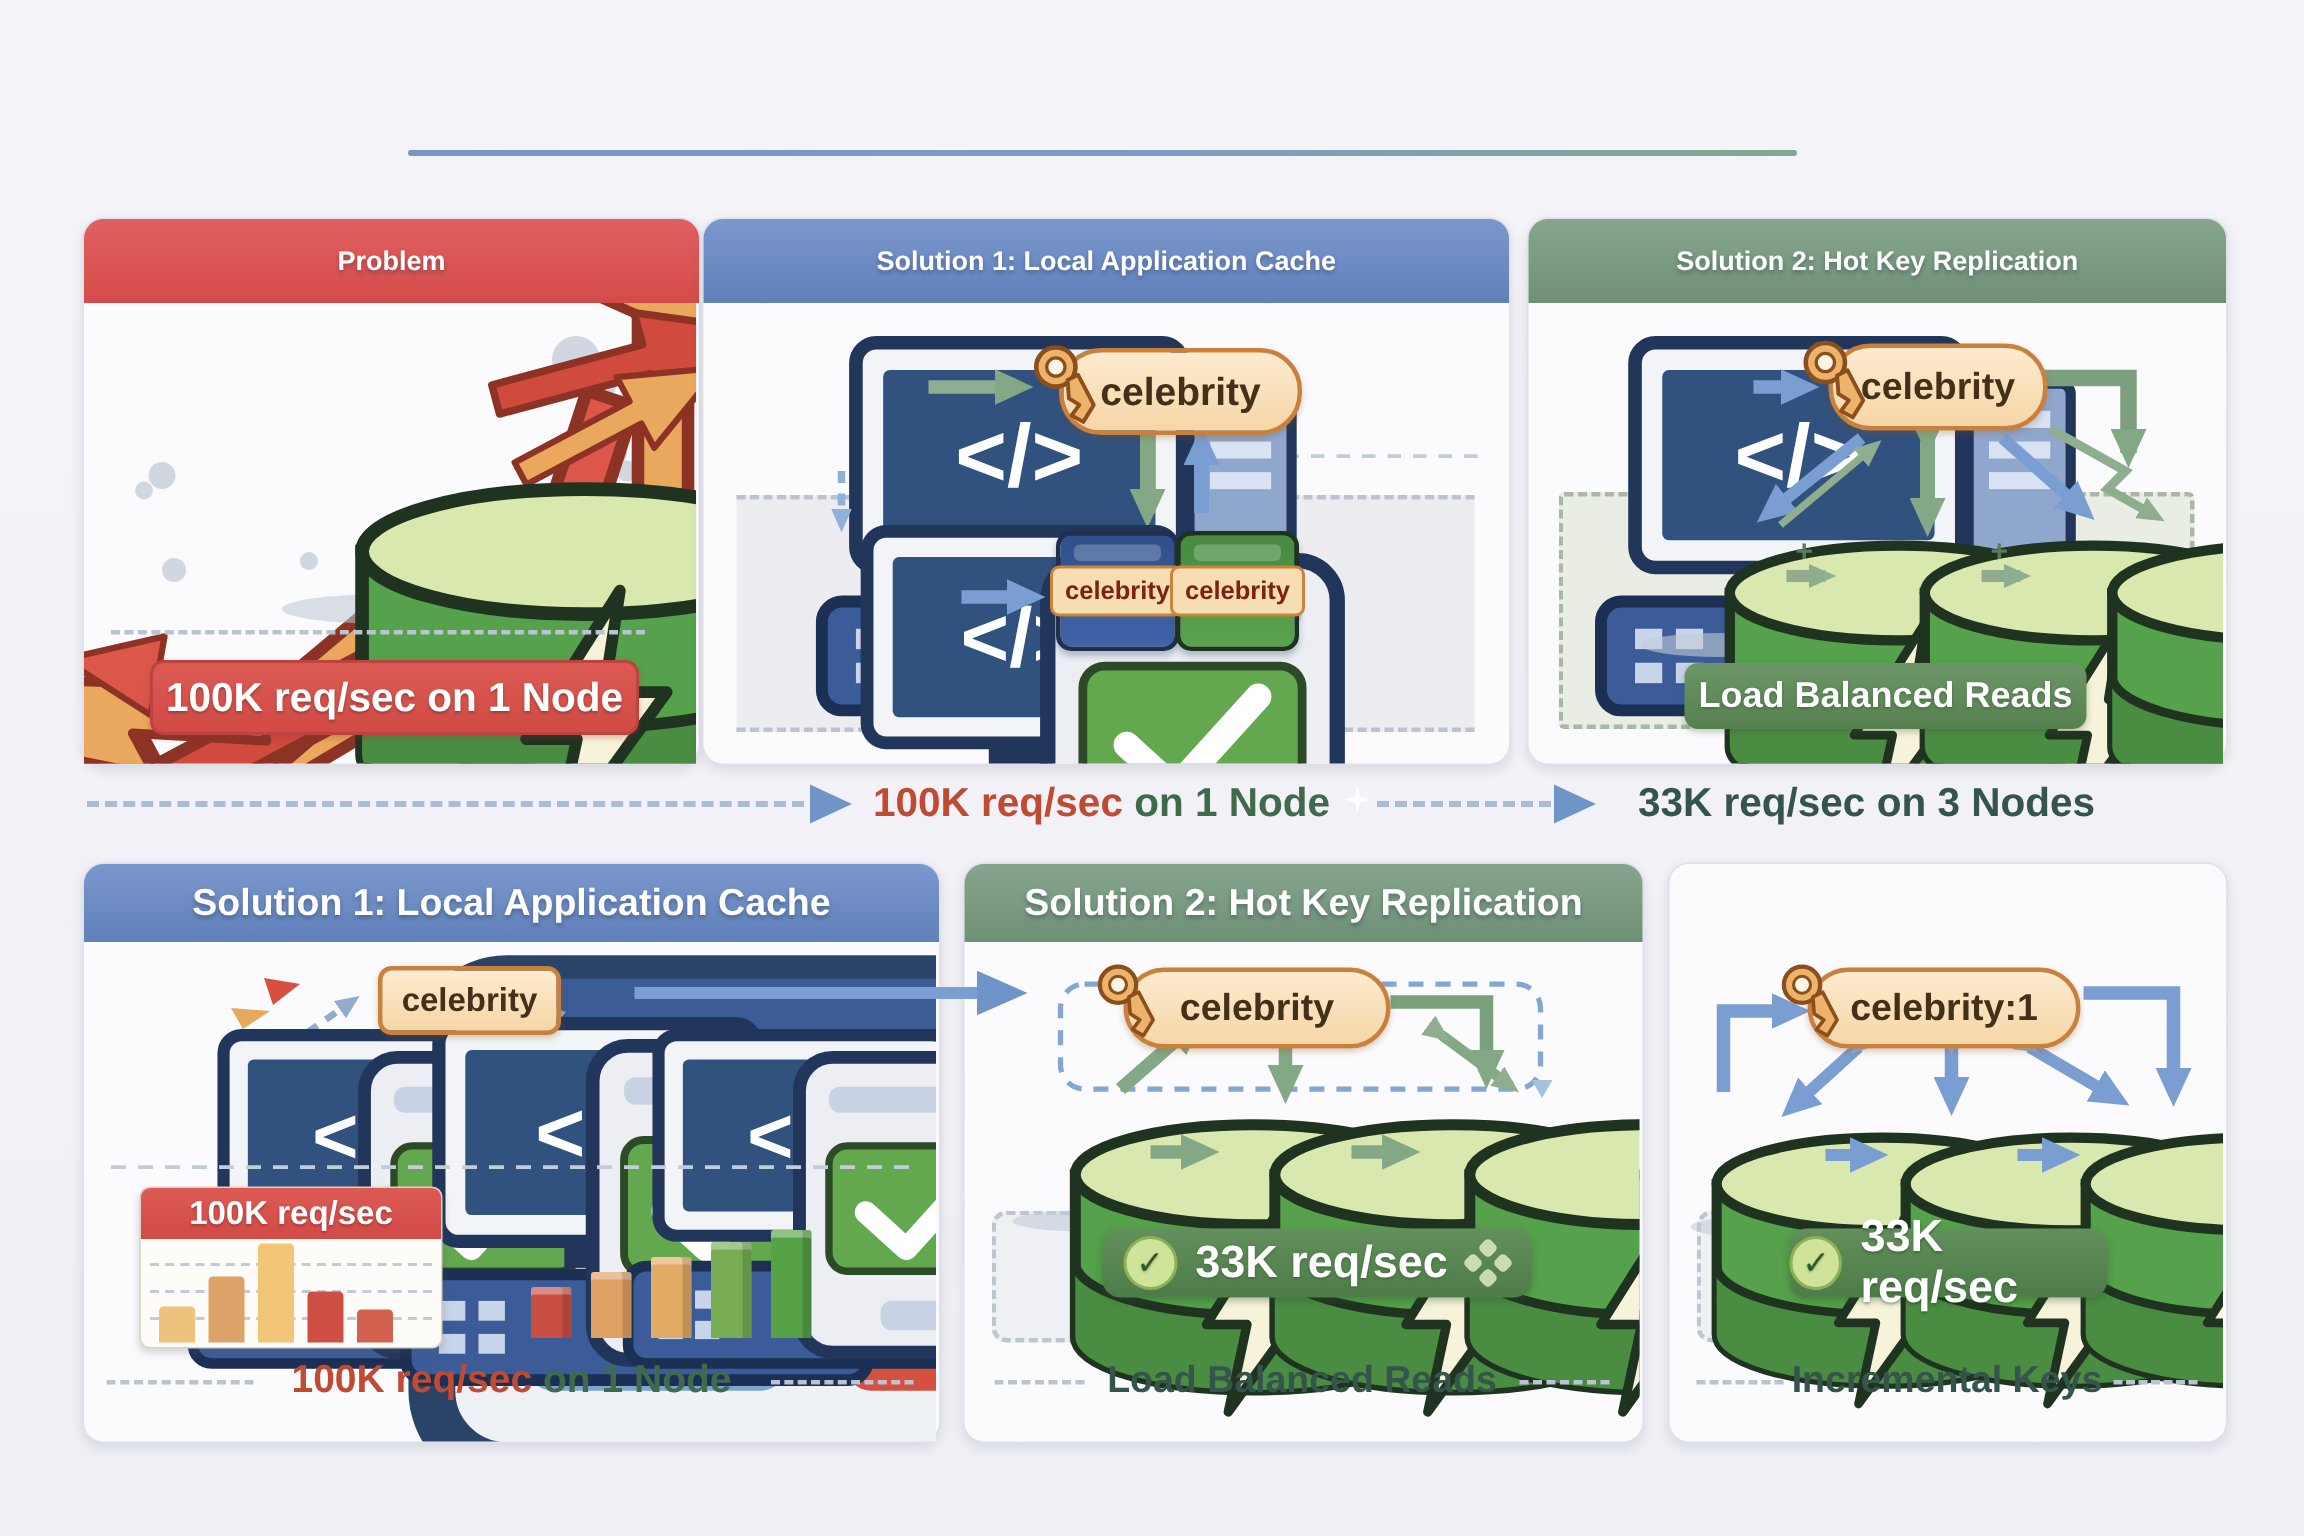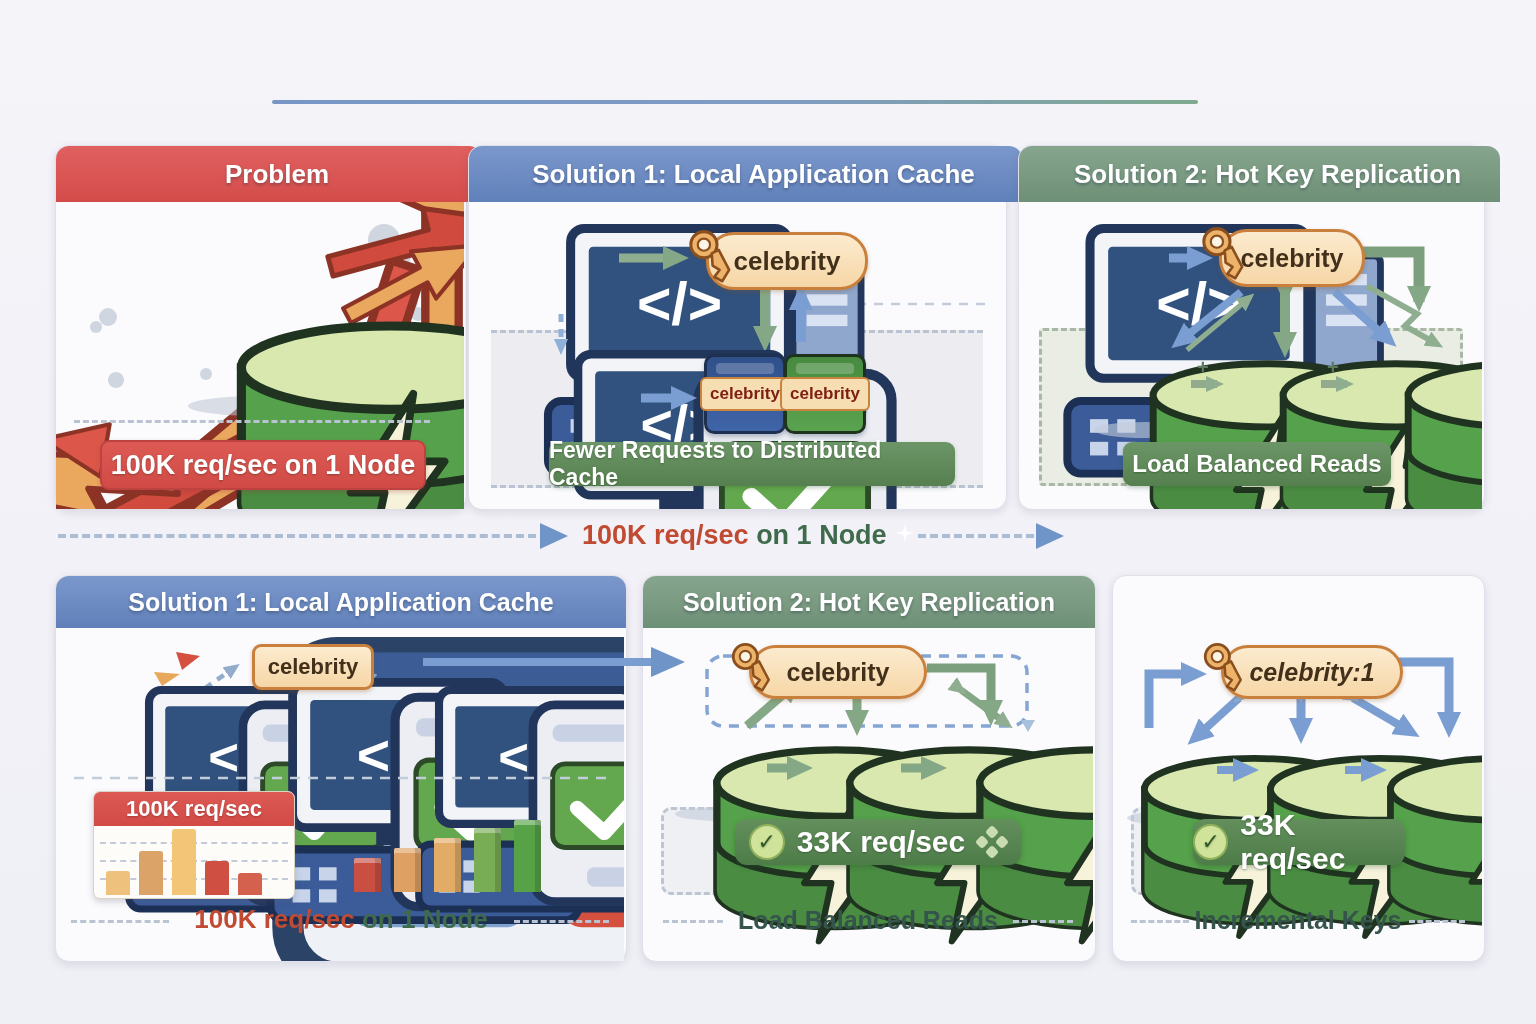--- a/index.html
+++ b/index.html
@@ -5,21 +5,21 @@
   html,body{margin:0;padding:0;}
   body{font-family:"Liberation Sans","DejaVu Sans",sans-serif;background:#e9e8ef;}
   #stage{position:relative;width:1536px;height:1024px;background:linear-gradient(180deg,#f5f4f9 0%,#f2f1f7 60%,#eef0f5 100%);overflow:hidden;}
   .abs{position:absolute;}
   
   .page-title{position:absolute;left:0;top:44px;width:100%;text-align:center;font-size:37px;font-weight:bold;color:#2c4a6e;letter-spacing:.5px;}
   .title-rule{position:absolute;left:272px;top:100px;width:926px;height:4px;background:linear-gradient(90deg,#7796c6,#7f9cc4 55%,#7fa98f);border-radius:2px;}
   
   .card{position:absolute;background:#fbfafd;border:1px solid #e1dfe9;border-radius:14px;box-shadow:0 3px 8px rgba(70,70,110,.14);}
   .hdr{position:absolute;left:0;top:0;width:100%;display:flex;align-items:center;justify-content:center;color:#fff;font-weight:bold;border-radius:13px 13px 0 0;text-shadow:0 2px 3px rgba(30,40,60,.35);}
-  .hdr-top{height:56px;font-size:26px;padding-left:16px;}
+  .hdr-top{height:56px;font-size:18px;}
   .hdr-bot{height:52px;font-size:25px;}
   .hdr-red{background:linear-gradient(180deg,#e06060,#d44c4a);}
   .hdr-blue{background:linear-gradient(180deg,#7b98cc,#6080ba);}
   .hdr-green{background:linear-gradient(180deg,#87a58e,#6e9076);}
   .pbody{position:absolute;left:0;right:0;bottom:0;}
   .pbody svg.layer{position:absolute;left:0;top:0;}
   
   .pill{position:absolute;background:linear-gradient(180deg,#fcebcf,#f6d6a6);border:3px solid #c9803d;border-radius:28px;display:flex;align-items:center;justify-content:center;font-weight:bold;color:#42301a;box-shadow:0 2px 4px rgba(130,85,30,.3);}
   .pill .keyicon{position:absolute;left:-26px;top:-8px;}
   .pill-rect{border-radius:9px;}
@@ -205,21 +205,20 @@
             <use href="#sym-key"></use>
           </svg>
         <span>celebrity</span>
       </div>
       <div class="cachebox cb-blue" style="left:235px;top:152px;width:76px;height:74px;">
           <span class="lbl">celebrity</span>
         </div>
       <div class="cachebox cb-green" style="left:315px;top:152px;width:76px;height:74px;">
           <span class="lbl">celebrity</span>
         </div>
-      <div class="badge badge-green" style="left:80px;top:240px;width:406px;height:44px;font-size:23px;">Fewer Requests to Distributed Cache</div>
     </div>
   </section>
 
   <section class="card" style="left:1018px;top:145px;width:465px;height:363px;">
     <header class="hdr hdr-top hdr-green">
         <span>Solution 2: Hot Key Replication</span>
       </header>
     <div class="pbody" style="top:56px;height:307px;">
       <div class="region-g" style="left:20px;top:126px;width:418px;height:152px;"></div>
       <svg class="layer" width="463" height="307" viewBox="0 0 463 307">
@@ -253,20 +252,21 @@
   </section>
 
   <div class="dash-div" style="left:58px;top:534px;width:478px;"></div>
   <div class="tri" style="left:540px;top:523px;"></div>
   <div class="divider-text" style="left:582px;top:520px;">
     <span style="color:#c14b32;">100K req/sec</span><span style="color:#3f6b4c;"> on 1 Node</span>
   </div>
   <div class="sparkle" style="left:896px;top:524px;"></div>
   <div class="dash-div" style="left:918px;top:534px;width:116px;"></div>
   <div class="tri" style="left:1036px;top:523px;"></div>
+  <div class="divider-text" style="left:1092px;top:520px;color:#35544b;">33K req/sec on 3 Nodes</div>
 
   <svg class="abs" style="left:415px;top:642px;z-index:5;" width="300" height="40" viewBox="0 0 300 40">
     <path d="M8 20 H256" stroke="#7b9ed2" stroke-width="8" marker-end="url(#mkBb)"></path>
   </svg>
 
   <section class="card" style="left:55px;top:575px;width:570px;height:385px;">
     <header class="hdr hdr-bot hdr-blue">
         <span>Solution 1: Local Application Cache</span>
       </header>
     <div class="pbody" style="top:52px;height:333px;">
@@ -380,21 +380,21 @@
         <path d="M276 34 H336 V100" fill="none" stroke="#7b9ed2" stroke-width="9" marker-end="url(#mkB)"></path>
         <ellipse cx="60" cy="190" rx="46" ry="7" fill="#c3cbd8" opacity=".6"></ellipse>
         <ellipse cx="186" cy="190" rx="46" ry="7" fill="#c3cbd8" opacity=".6"></ellipse>
         <ellipse cx="306" cy="190" rx="46" ry="7" fill="#c3cbd8" opacity=".6"></ellipse>
         <use href="#sym-db" transform="translate(16,106) scale(0.68)"></use>
         <use href="#sym-db" transform="translate(142,106) scale(0.68)"></use>
         <use href="#sym-db" transform="translate(262,106) scale(0.68)"></use>
         <path d="M104 142 H136" stroke="#7b9ed2" stroke-width="8" marker-end="url(#mkB)"></path>
         <path d="M232 142 H264" stroke="#7b9ed2" stroke-width="8" marker-end="url(#mkB)"></path>
       </svg>
-      <div class="pill" style="left:108px;top:17px;width:176px;height:48px;font-size:25px;font-style:italic;">
+      <div class="pill" style="left:92px;top:17px;width:176px;height:48px;font-size:25px;">
         <svg class="keyicon" width="50" height="54" viewBox="0 0 62 66">
             <use href="#sym-key"></use>
           </svg>
         <span>celebrity:1</span>
       </div>
       <div class="badge badge-33k" style="left:80px;top:191px;width:212px;height:46px;font-size:30px;">
         <span class="chkcircle">✓</span>
         <span>33K req/sec</span>
       </div>
       <div class="dash" style="left:18px;top:292px;width:58px;"></div>

